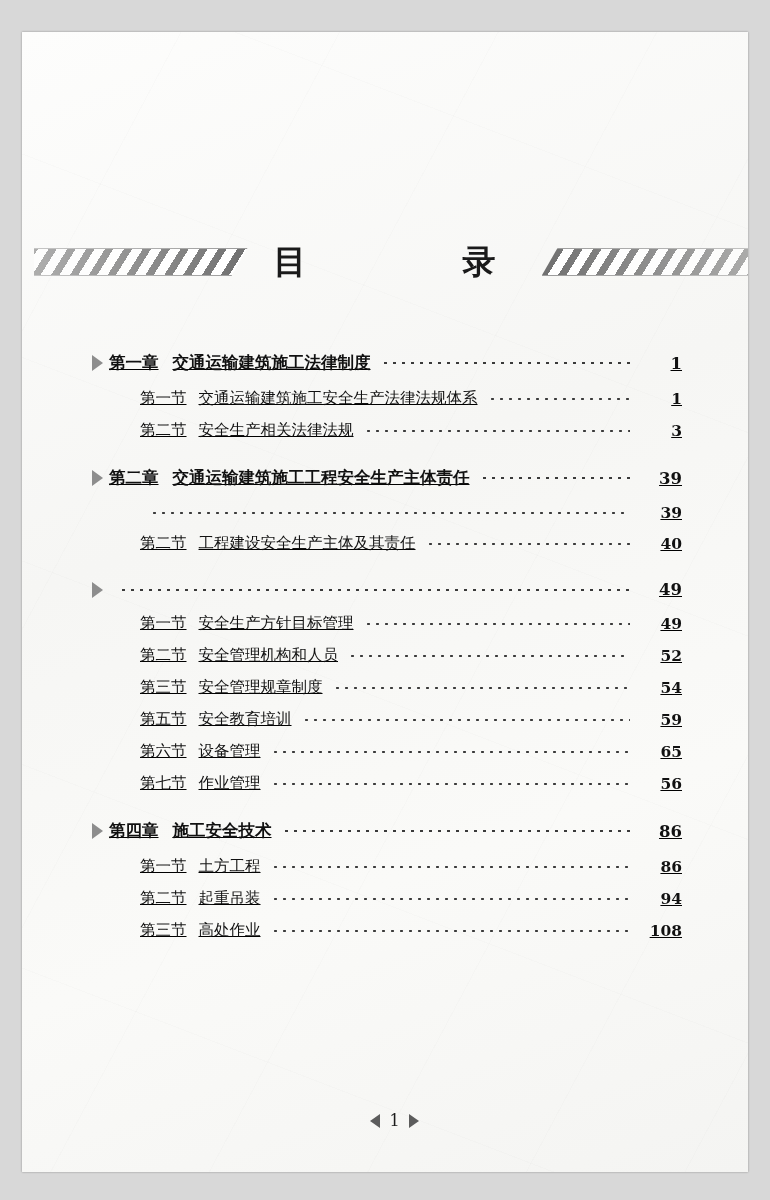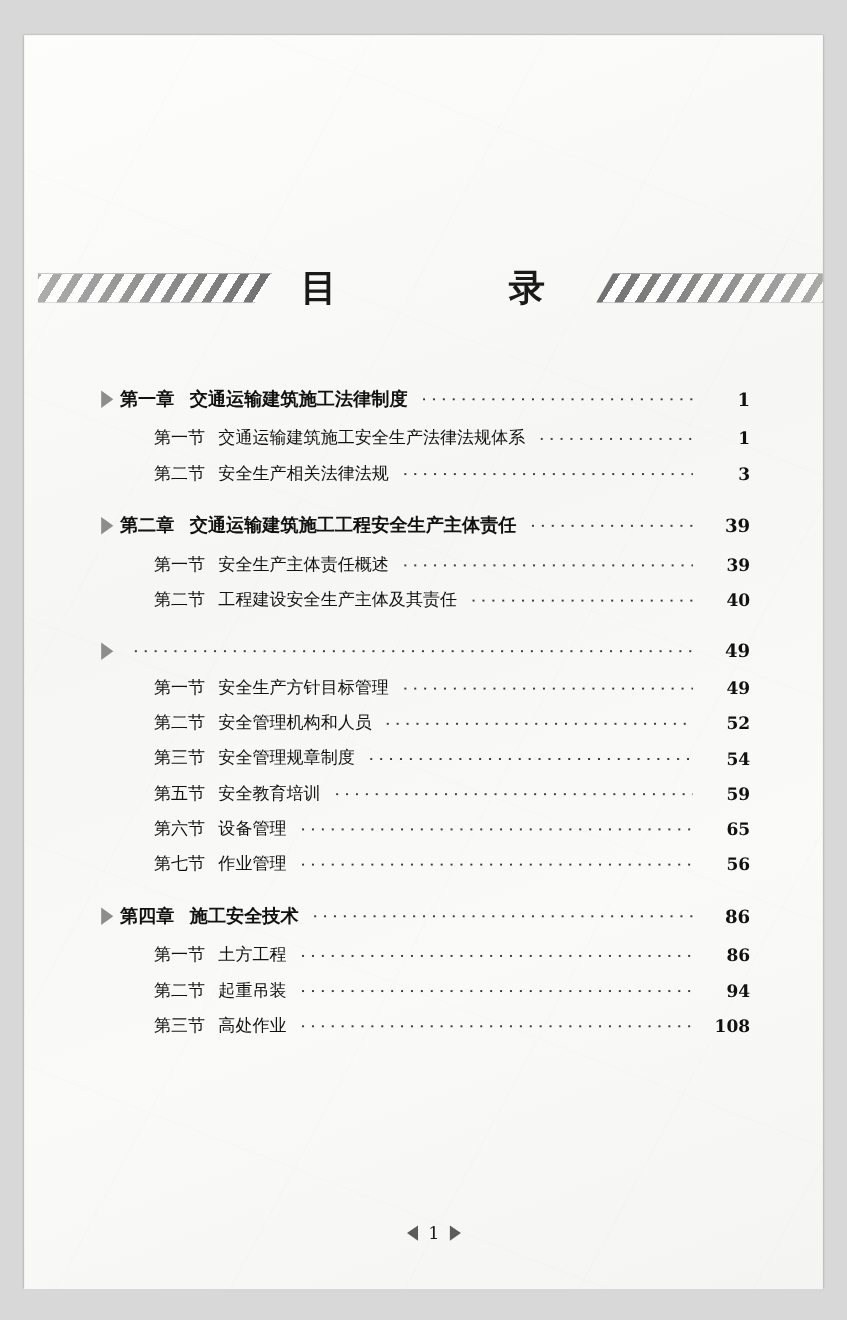--- a/index.html
+++ b/index.html
@@ -87,20 +87,21 @@
     white-space: nowrap;
     padding: 0 6px 0 16px;
   }
 
   
   .toc {
     position: absolute;
     top: 320px;
     left: 70px;
     width: 590px;
+    text-decoration: underline;
   }
   .chapter-block {
     margin-bottom: 26px;
   }
   .chapter-row {
     display: flex;
     align-items: center;
     margin-bottom: 14px;
   }
   .arrow {
@@ -242,21 +243,20 @@
           </div>
         </div>
         <div class="chapter-block">
           <div class="chapter-row">
             <div class="arrow"></div>
             <div class="chapter-label"><span>第二章</span><span class="gap"></span><span>交通运输建筑施工工程安全生产主体责任</span></div>
             <div class="ch-leader"></div>
             <div class="chapter-page">39</div>
           </div>
           <div class="section-row">
-            <div class="section-label"><span>第一节</span><span class="gap"></span><span>安全生产主体责任概述</span></div>
             <div class="sec-leader"></div>
             <div class="section-page">39</div>
           </div>
           <div class="section-row">
             <div class="section-label"><span>第二节</span><span class="gap"></span><span>工程建设安全生产主体及其责任</span></div>
             <div class="sec-leader"></div>
             <div class="section-page">40</div>
           </div>
         </div>
         <div class="chapter-block">

